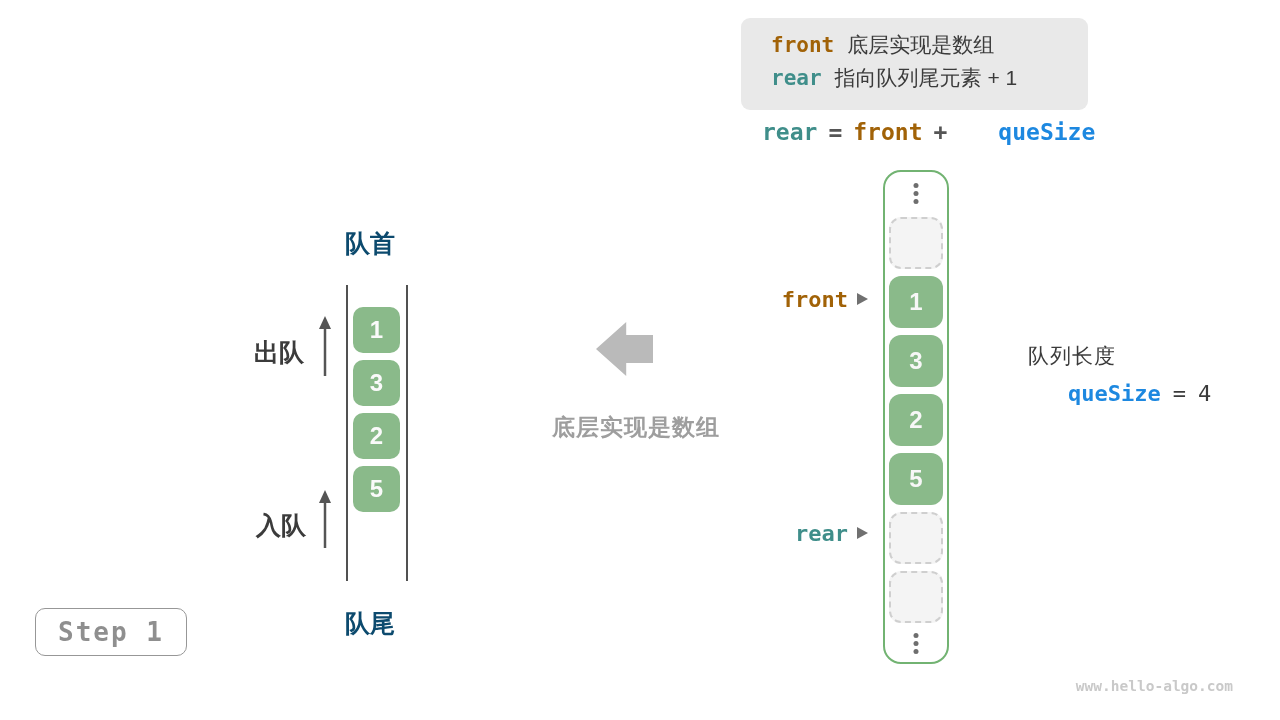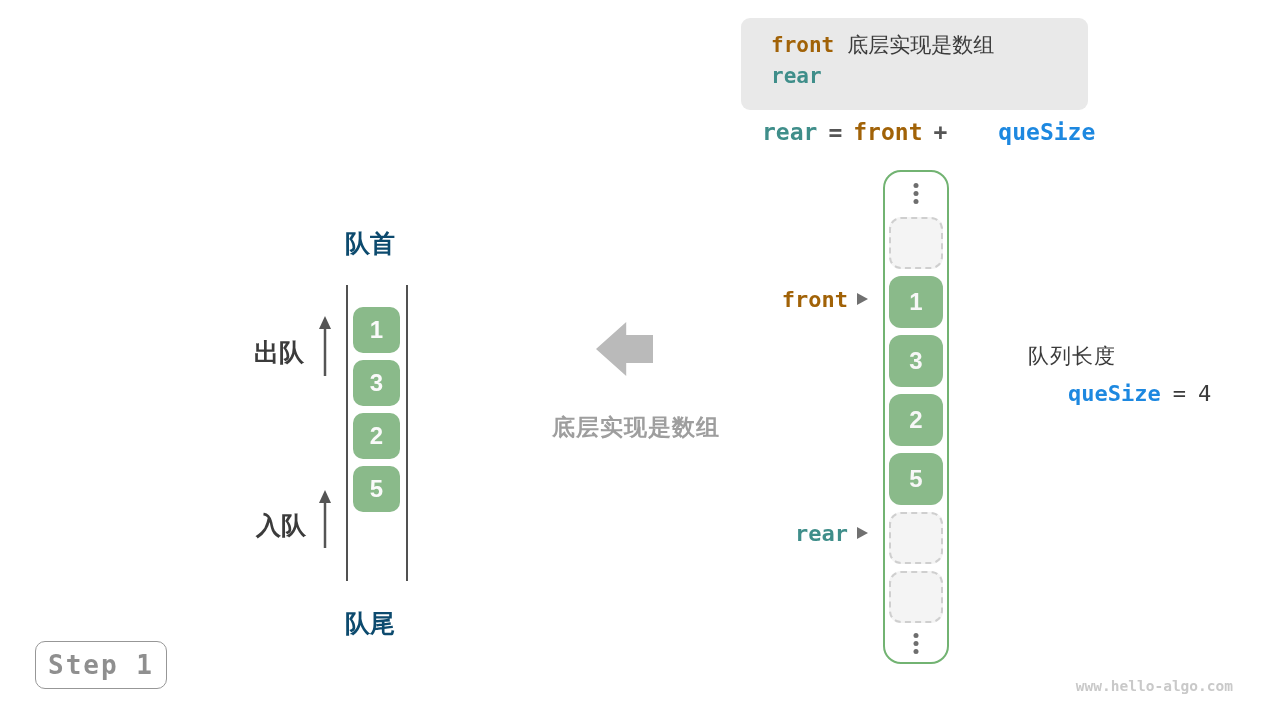--- a/index.html
+++ b/index.html
@@ -89,41 +89,42 @@
     -webkit-clip-path:polygon(0% 50%, 53% 0%, 53% 24%, 100% 24%, 100% 76%, 53% 76%, 53% 100%);
     clip-path:polygon(0% 50%, 53% 0%, 53% 24%, 100% 24%, 100% 76%, 53% 76%, 53% 100%);
   }
   .annotation {
     left:520px; top:406px; width:232px; text-align:center;
     font-size:23px; font-weight:bold; color:#9e9e9e; line-height:43px; letter-spacing:1px;
   }
 
   
   .step-box {
-    left:35px; top:641px; width:132px; height:48px; box-sizing:border-box;
+    left:35px; top:608px; width:152px; height:48px; box-sizing:border-box;
     border:1.5px solid #979797; border-radius:10px; background:#fff;
     display:flex; align-items:center; justify-content:center;
   }
   .step-box span { font-size:26px; font-weight:bold; color:#8f8f8f; letter-spacing:2px; }
 
   
   .watermark { right:47px; top:678px; font-size:14.5px; color:#c9c9c9;font-weight:bold; }
 </style>
 </head>
 <body>
 
 <div class="canvas">
 
   <div class="abs legend-box">
     <div class="legend-line">
       <span class="mono bold c-orange kw">front</span>
       <span class="c-dark">底层实现是数组</span>
     </div>
     <div class="legend-line">
       <span class="mono bold c-teal kw">rear</span>
+      <span class="c-dark">指向队列尾元素 + 1</span>
     </div>
   </div>
 
   <div class="abs formula mono">
     <span class="c-teal">rear</span>
     <span class="c-op">=</span>
     <span class="c-orange">front</span>
     <span class="c-op">+</span>
     <span class="c-blue">queSize</span>
   </div>

